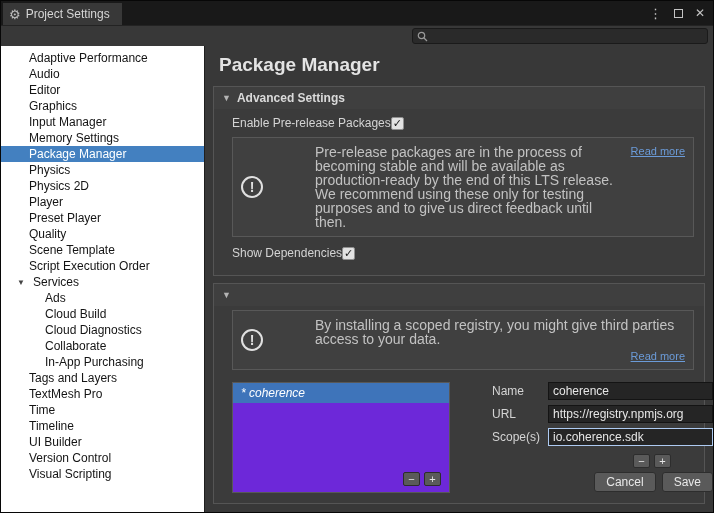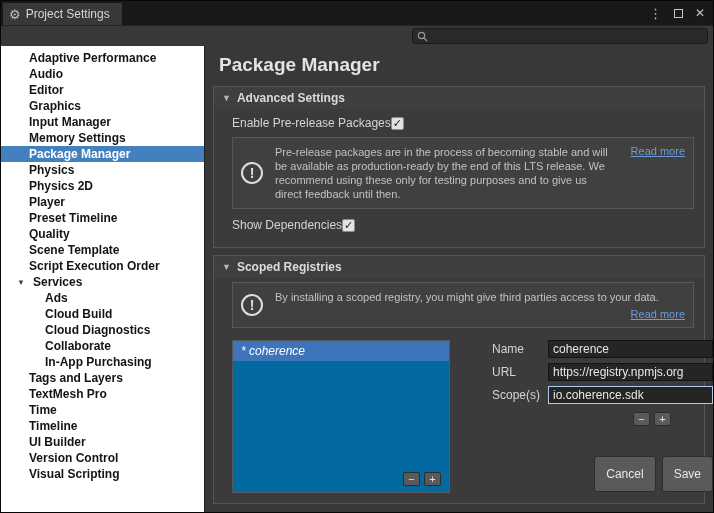--- a/index.html
+++ b/index.html
@@ -25,21 +25,21 @@
   .search { width:296px; height:16px; background:#2a2a2a; border:1px solid #1a1a1a;
             border-radius:3px; display:flex; align-items:center; padding:0 4px; gap:4px; }
   .search input { flex:1; background:transparent; border:none; outline:none; color:#d8d8d8;
                   font-size:11px; font-family:"Liberation Sans", sans-serif; height:14px; }
 
   
   .content { flex:1; display:flex; overflow:hidden; }
 
   
   .sidebar { flex:0 0 204px; background:#ffffff; border-right:1px solid #1f1f1f;
-             padding-top:4px; font-size:12px; color:#141414; overflow:hidden;font-weight:bold; }
+             padding-top:4px; font-size:12px; color:#141414; overflow:hidden; }
   .sb-item { height:16px; line-height:16px; padding-left:28px; white-space:nowrap; cursor:default; }
   .sb-item.child { padding-left:44px; }
   .sb-item.selected { background:#4380c0; color:#ffffff; }
   .sb-item.has-children { padding-left:16px; }
   .sb-arrow { display:inline-block; width:16px; font-size:8px; color:#444; vertical-align:1px; }
 
   
   .main { flex:1; padding:4px 8px 8px 8px; display:flex; flex-direction:column; overflow:hidden; }
   .page-title { font-size:19px; font-weight:bold; color:#e4e4e4; margin:4px 0 10px 6px; }
 
@@ -52,44 +52,44 @@
   .section.scoped .section-body { flex:1; display:flex; flex-direction:column; }
 
   .toggle-row { display:flex; align-items:center; height:24px; font-size:12px; color:#d4d4d4; }
   .checkbox { width:13px; height:13px; background:#e2e2e2; border:1px solid #8f8f8f; border-radius:2px;
               color:#1a1a1a; font-size:11px; line-height:11px; text-align:center; cursor:default; }
 
   .helpbox { border:1px solid #585858; background:#404040; display:flex; padding:7px 8px; margin:2px 0 4px 0; }
   .help-icon { flex:0 0 22px; width:22px; height:22px; border:2px solid #e0e0e0; border-radius:50%;
                color:#e0e0e0; font-weight:bold; font-size:14px; display:flex; align-items:center;
                justify-content:center; align-self:center; margin-right:12px; }
-  .help-text { flex:1; font-size:11px; line-height:14px; color:#c2c2c2; }
+  .help-text { flex:1; font-size:14px; line-height:14px; color:#c2c2c2;margin-left:40px; }
   .readmore { font-size:11px; color:#6b9bd8; text-decoration:underline; white-space:nowrap; cursor:pointer; }
   .helpbox.top-link .readmore { align-self:flex-start; margin-left:14px; }
   .help-col { flex:1; display:flex; flex-direction:column; }
   .help-col .readmore { align-self:flex-end; margin-top:4px; }
 
   .registry-area { flex:1; display:flex; margin-top:8px; }
-  .registry-list { flex:0 0 218px; border:1px solid #585858; background:#0369a1;
+  .registry-list { flex:0 0 218px; border:1px solid #585858; background:#6d28d9;
                    display:flex; flex-direction:column; }
   .registry-item { height:20px; line-height:20px; padding-left:8px; font-size:12px; color:#d4d4d4; }
   .registry-item.selected { background:#3e74ba; color:#ffffff; font-style:italic; }
   .list-buttons { margin-top:auto; display:flex; justify-content:flex-end; gap:4px; padding:4px 8px 6px 0; }
   .small-btn { width:17px; height:14px; background:#5a5a5a; border:1px solid #2d2d2d; border-radius:2px;
                color:#e6e6e6; font-size:11px; line-height:11px; text-align:center; cursor:default; }
 
   .registry-form { flex:1; margin-left:8px; display:flex; flex-direction:column; font-size:12px; }
   .form-row { display:flex; align-items:center; margin-bottom:5px;margin-left:34px; }
   .form-label { flex:0 0 56px; color:#d4d4d4; }
   .text-field { flex:1; height:18px; background:#252525; border:1px solid #141414; color:#e6e6e6;
                 font-size:12px; padding:0 4px; font-family:"Liberation Sans", sans-serif; outline:none; }
   .text-field.focused { border:1px solid #aecbf2; }
   .scope-buttons { display:flex; justify-content:flex-end; gap:4px; margin-right:42px; margin-top:3px; }
   .form-footer { margin-top:auto; display:flex; justify-content:flex-end; gap:6px; padding-bottom:1px; }
-  .btn { height:36px; padding:0 11px; background:#5a5a5a; border:1px solid #2d2d2d; border-radius:3px;
+  .btn { height:20px; padding:0 11px; background:#5a5a5a; border:1px solid #2d2d2d; border-radius:3px;
          color:#e8e8e8; font-size:12px; cursor:default; font-family:"Liberation Sans", sans-serif; }
 </style>
 </head>
 <body>
 
 <div class="window">
 
   <div class="titlebar">
     <div class="tab">
       <span class="gear">⚙</span>
@@ -118,21 +118,21 @@
       <div class="sb-item">Adaptive Performance</div>
       <div class="sb-item">Audio</div>
       <div class="sb-item">Editor</div>
       <div class="sb-item">Graphics</div>
       <div class="sb-item">Input Manager</div>
       <div class="sb-item">Memory Settings</div>
       <div class="sb-item selected">Package Manager</div>
       <div class="sb-item">Physics</div>
       <div class="sb-item">Physics 2D</div>
       <div class="sb-item">Player</div>
-      <div class="sb-item">Preset Timeline</div>
+      <div class="sb-item">Preset Player</div>
       <div class="sb-item">Quality</div>
       <div class="sb-item">Scene Template</div>
       <div class="sb-item">Script Execution Order</div>
       <div class="sb-item has-children">
         <span class="sb-arrow">▼</span><span>Services</span>
       </div>
       <div class="sb-item child">Ads</div>
       <div class="sb-item child">Cloud Build</div>
       <div class="sb-item child">Cloud Diagnostics</div>
       <div class="sb-item child">Collaborate</div>
@@ -167,21 +167,20 @@
           <div class="toggle-row">
             <span>Show Dependencies</span>
             <span class="checkbox">✓</span>
           </div>
         </div>
       </div>
 
       <div class="section scoped">
         <div class="section-header">
           <span class="fold-arrow">▼</span>
-          <span>Scoped Registries</span>
         </div>
         <div class="section-body">
           <div class="helpbox">
             <span class="help-icon">!</span>
             <div class="help-col">
               <div class="help-text">By installing a scoped registry, you might give third parties access to your data.</div>
               <a class="readmore">Read more</a>
             </div>
           </div>
 

